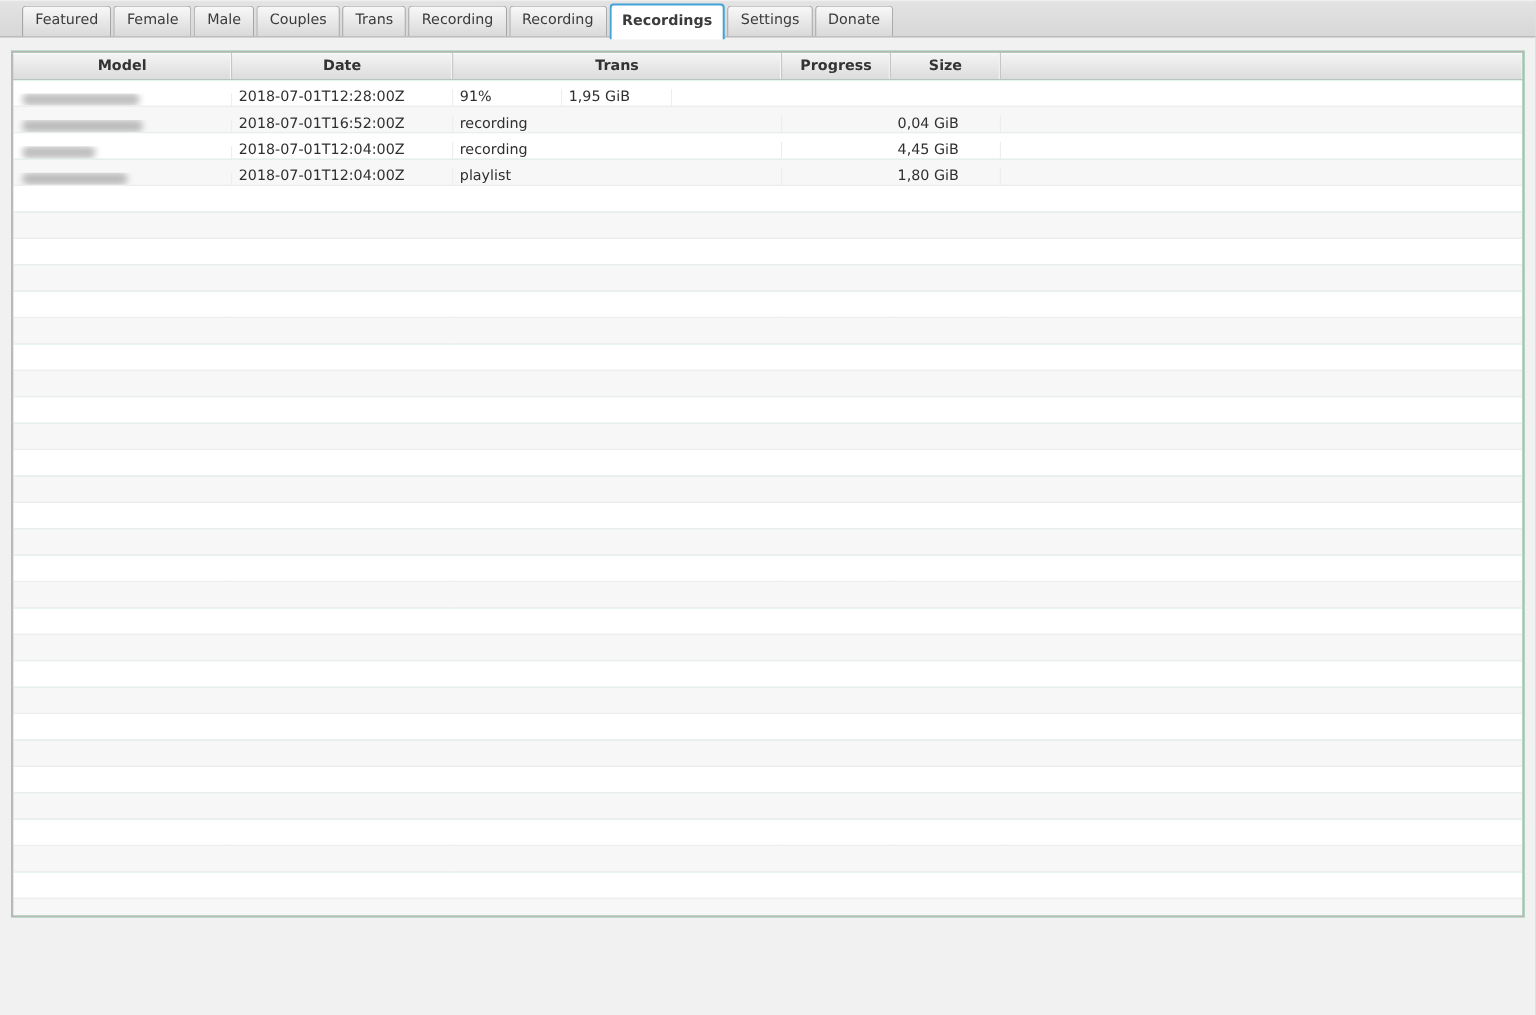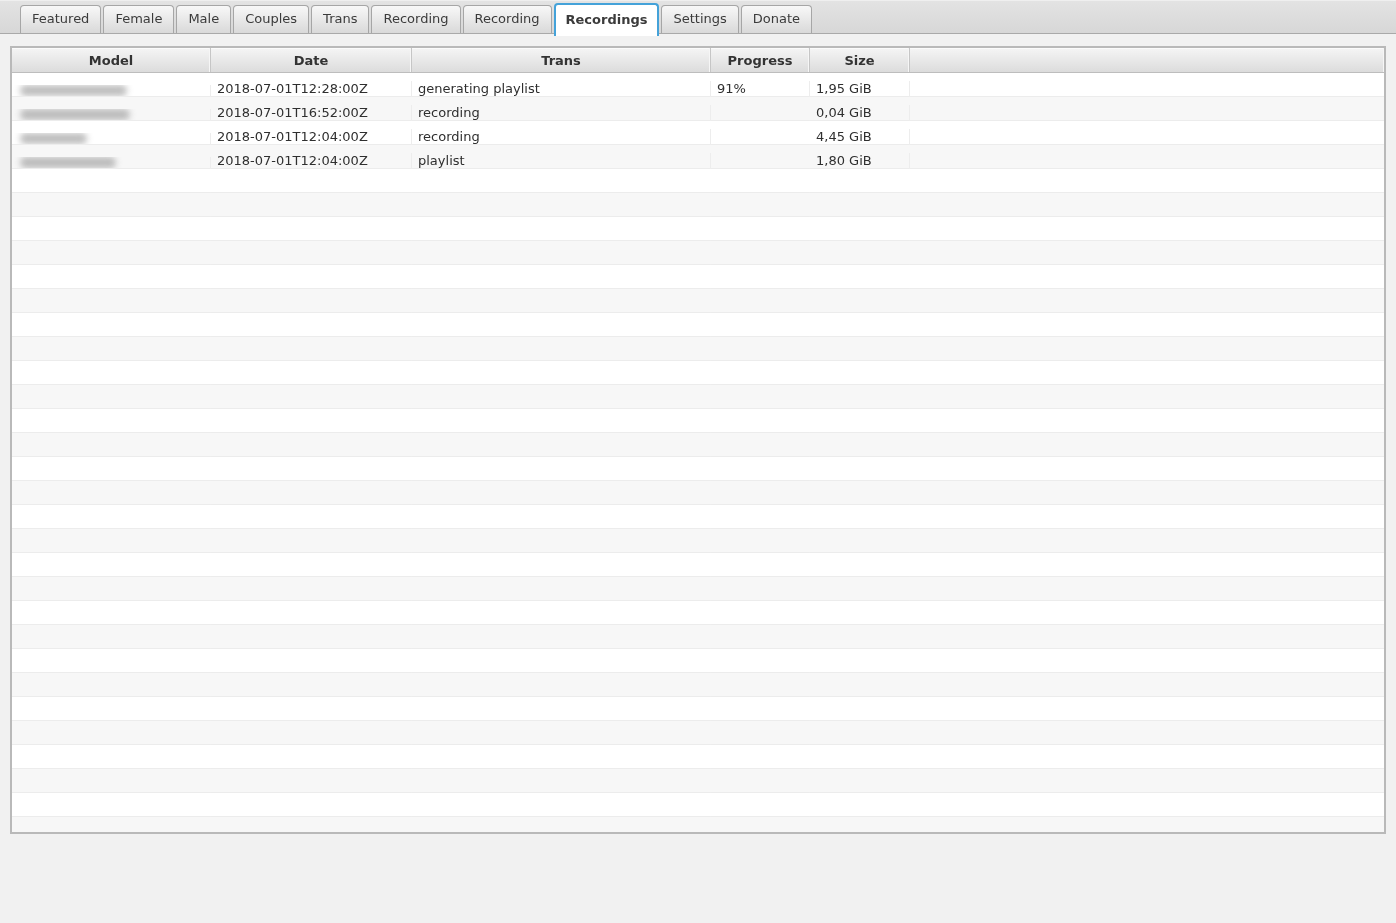--- a/index.html
+++ b/index.html
@@ -122,21 +122,20 @@
       <div class="th c3">Progress</div>
       <div class="th c4">Size</div>
       <div class="th c5"></div>
     </div>
   <div class="tbody">
       <div class="row">
         <div class="cell c0">
           <div class="redact" style="width: 107px;"></div>
         </div>
         <div class="cell c1">2018-07-01T12:28:00Z</div>
-        <div class="cell c2">generating playlist</div>
         <div class="cell c3">91%</div>
         <div class="cell c4">1,95 GiB</div>
         <div class="cell c5"></div>
       </div>
       <div class="row odd">
         <div class="cell c0">
           <div class="redact" style="width: 110px;"></div>
         </div>
         <div class="cell c1">2018-07-01T16:52:00Z</div>
         <div class="cell c2">recording</div>

